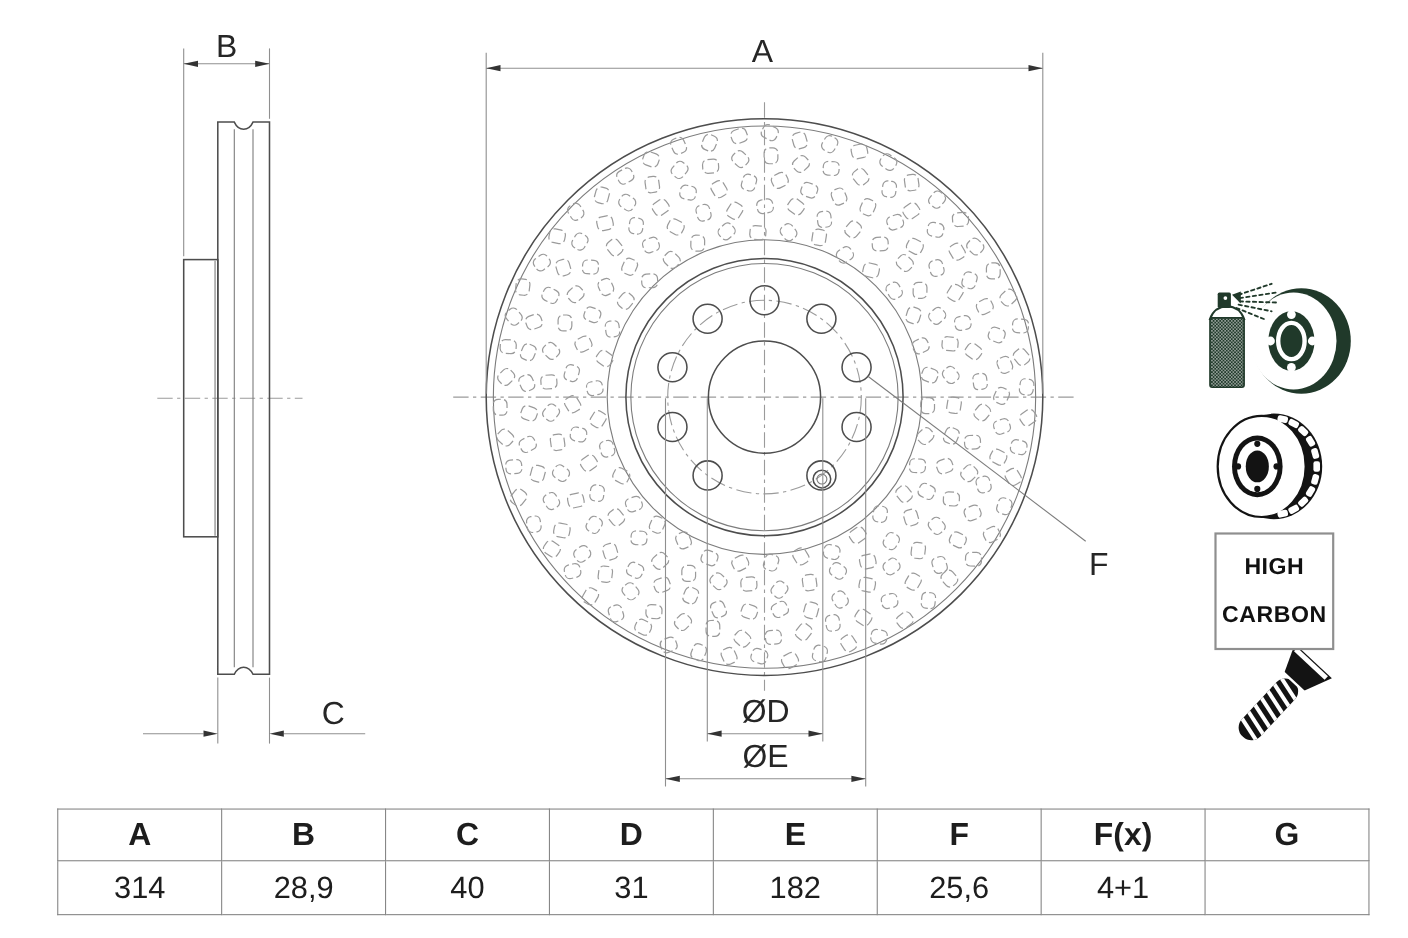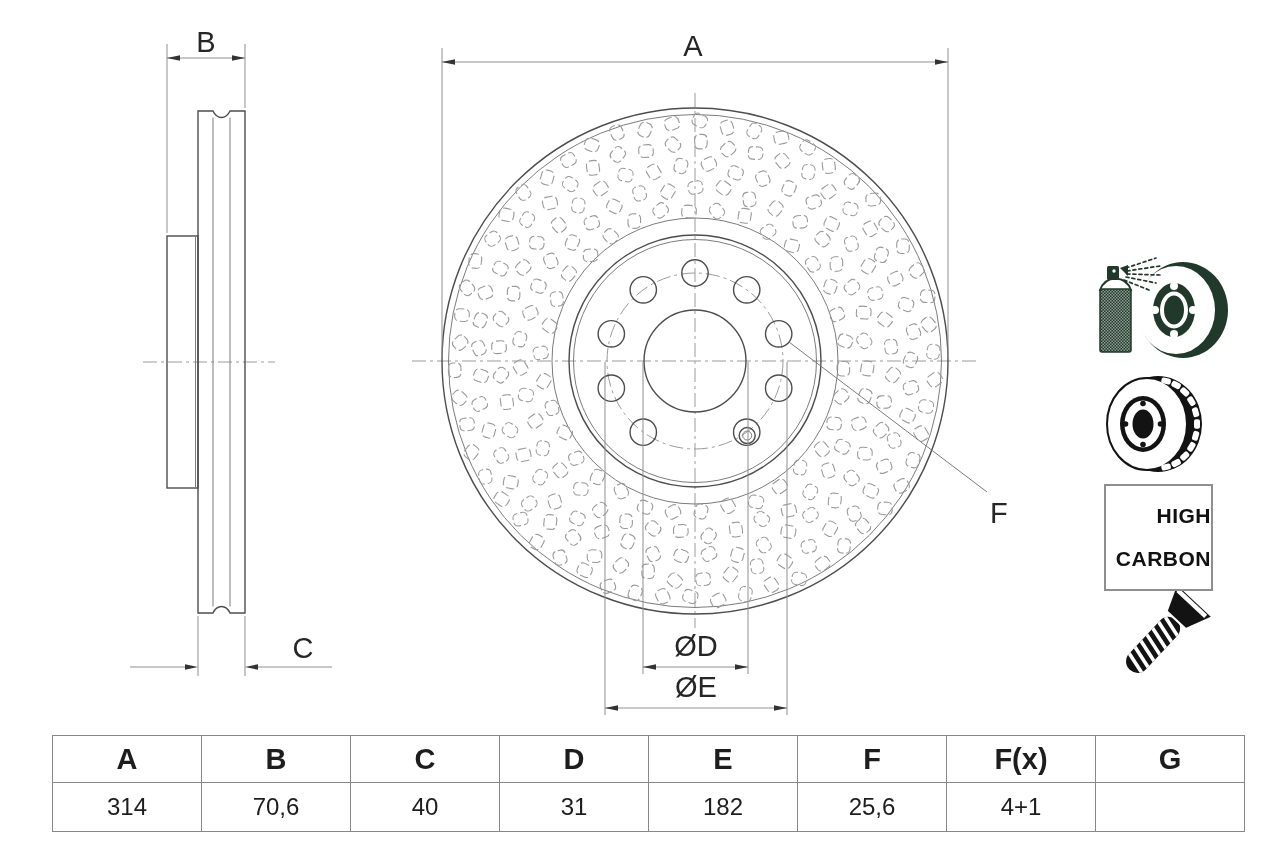--- a/index.html
+++ b/index.html
@@ -8,25 +8,25 @@
   svg text{font-family:"Liberation Sans",sans-serif;}
   .geo{stroke:#4d4d4d;stroke-width:1.4;fill:none;}
   .geo2{stroke:#7c7c7c;stroke-width:1;fill:none;}
   .ext{stroke:#8f8f8f;stroke-width:1;fill:none;}
   .dim{stroke:#8f8f8f;stroke-width:1;fill:none;}
   .cl{stroke:#9b9b9b;stroke-width:1;fill:none;stroke-dasharray:14 4 3 4;}
   .arr{fill:#333;stroke:none;}
   .lbl{font-size:29px;fill:#262626;}
   .badge{position:absolute;left:1104px;top:484px;width:105px;height:103px;
          border:2px solid #8f8f8f;background:#fff;display:flex;flex-direction:column;
-         align-items:flex-end;justify-content:center;gap:18px;}
+         align-items:center;justify-content:center;gap:18px;}
   .badge span{font-size:21px;font-weight:bold;color:#111;line-height:1.15;letter-spacing:.5px;}
   table.spec{position:absolute;left:52px;top:735px;border-collapse:collapse;table-layout:fixed;}
   table.spec td{width:148px;border:1px solid #878787;text-align:center;vertical-align:middle;
-                color:#1d1d1d;font-size:24px;padding:0;}
+                color:#1d1d1d;font-size:28px;padding:0;}
   table.spec tr.hdr td{height:46px;font-weight:bold;font-size:29px;}
   table.spec tr.val td{height:48px;}
 </style>
 </head>
 <body>
 
 <div class="canvas">
 
 <svg id="tech-svg" width="1280" height="853" viewBox="0 0 1280 853">
   <defs>
@@ -428,21 +428,21 @@
           <td>B</td>
           <td>C</td>
           <td>D</td>
           <td>E</td>
           <td>F</td>
           <td>F(x)</td>
           <td>G</td>
         </tr>
     <tr class="val">
           <td>314</td>
-          <td>70,6</td>
+          <td>28,9</td>
           <td>40</td>
           <td>31</td>
           <td>182</td>
           <td>25,6</td>
           <td>4+1</td>
           <td></td>
         </tr>
   </tbody>
 </table>
 

